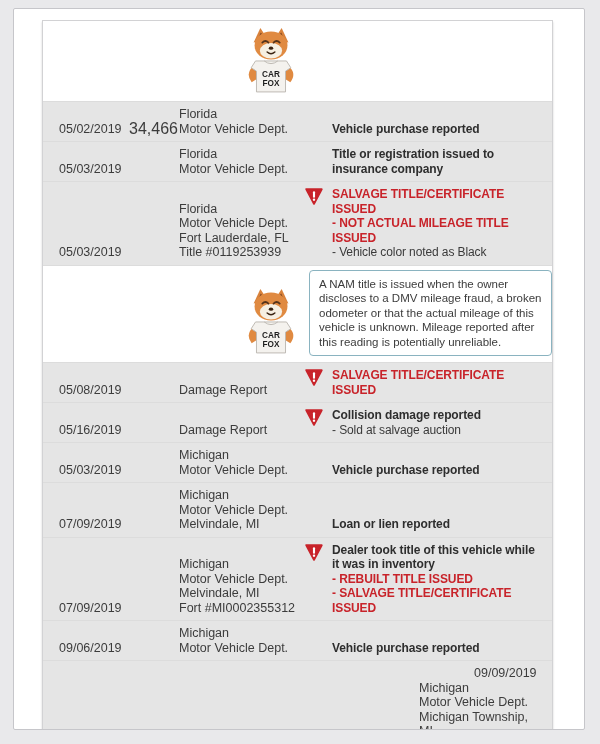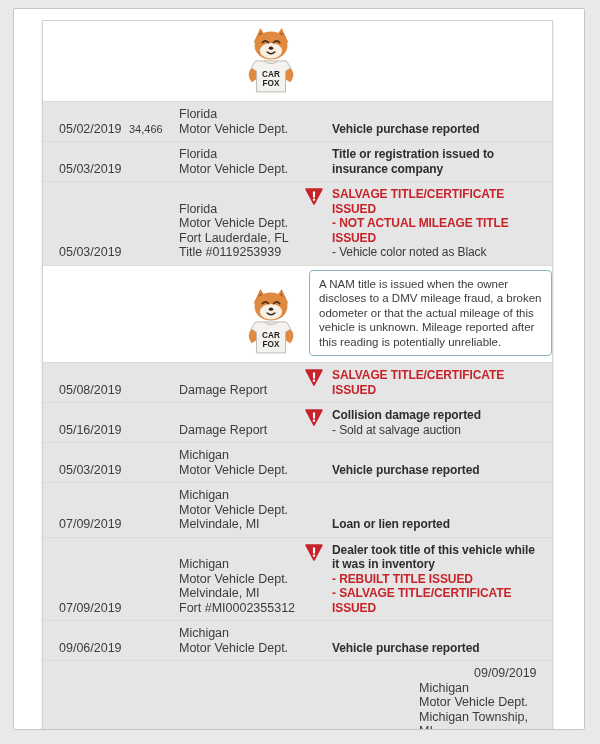--- a/index.html
+++ b/index.html
@@ -22,21 +22,21 @@
     box-shadow:0 2px 2px rgba(0,0,0,0.18);
     background:#fff;box-sizing:border-box;
   }
   .t-row{
     display:flex;align-items:flex-end;
     padding:5px 8px 5px 16px;min-height:24px;
     border-bottom:1px solid #dcdcdc;box-sizing:border-box;background:#e5e5e5;
   }
   .t-row:last-child{border-bottom:none;flex-direction:column;}
   .cell-date{width:70px;flex:none;font-size:12.5px;line-height:14.5px;color:#3c3c3c;}
-  .cell-mileage{width:50px;flex:none;font-size:11px;line-height:14.5px;color:#3c3c3c;}
+  .cell-mileage{width:50px;flex:none;font-size:16px;line-height:14.5px;color:#3c3c3c;}
   .cell-source{width:125px;flex:none;font-size:12.5px;line-height:14.5px;color:#3c3c3c;padding-right:6px;box-sizing:border-box;}
   .cell-comments{flex:1;display:flex;align-items:flex-start;}
   .alert-slot{width:28px;flex:none;padding-top:1px;}
   .comment-lines{flex:1;font-size:12px;line-height:14.5px;letter-spacing:-0.1px;}
   .c-bold-dark{font-weight:700;color:#2e2e2e;}
   .c-bold-red{font-weight:700;}
   .c-plain-dark{color:#3a3a3a;}
   
   .callout-row{
     display:flex;align-items:flex-end;

